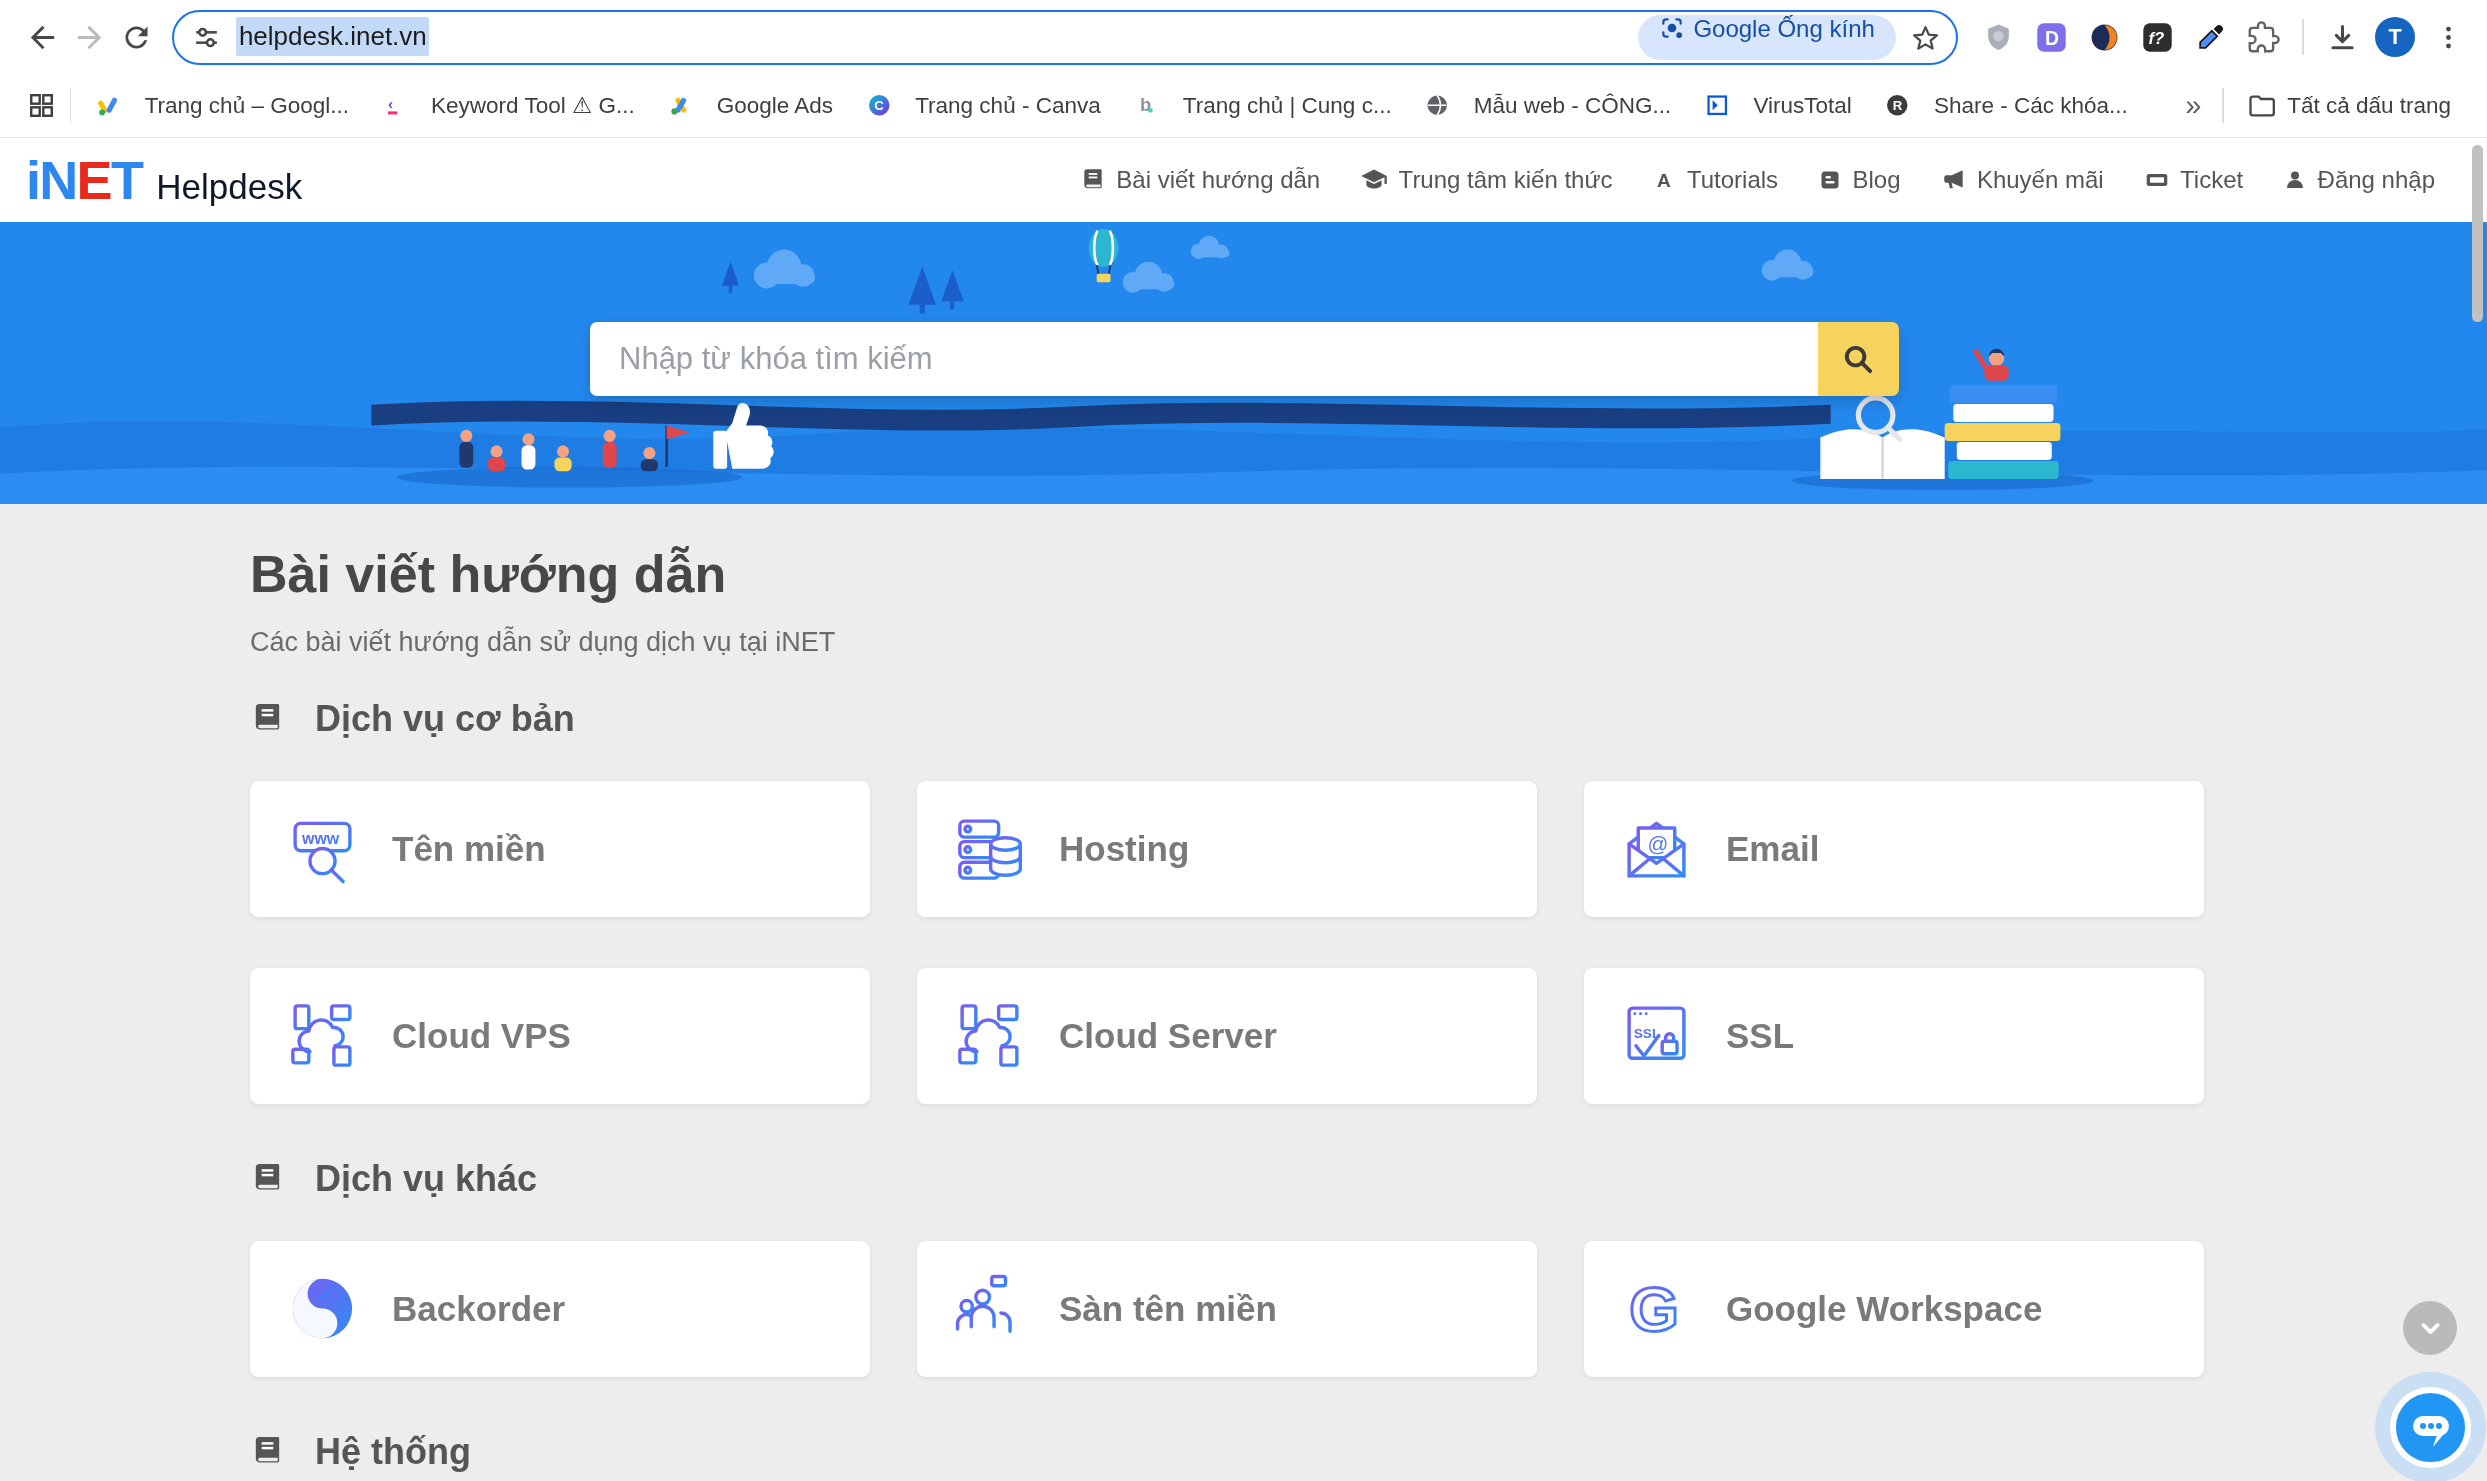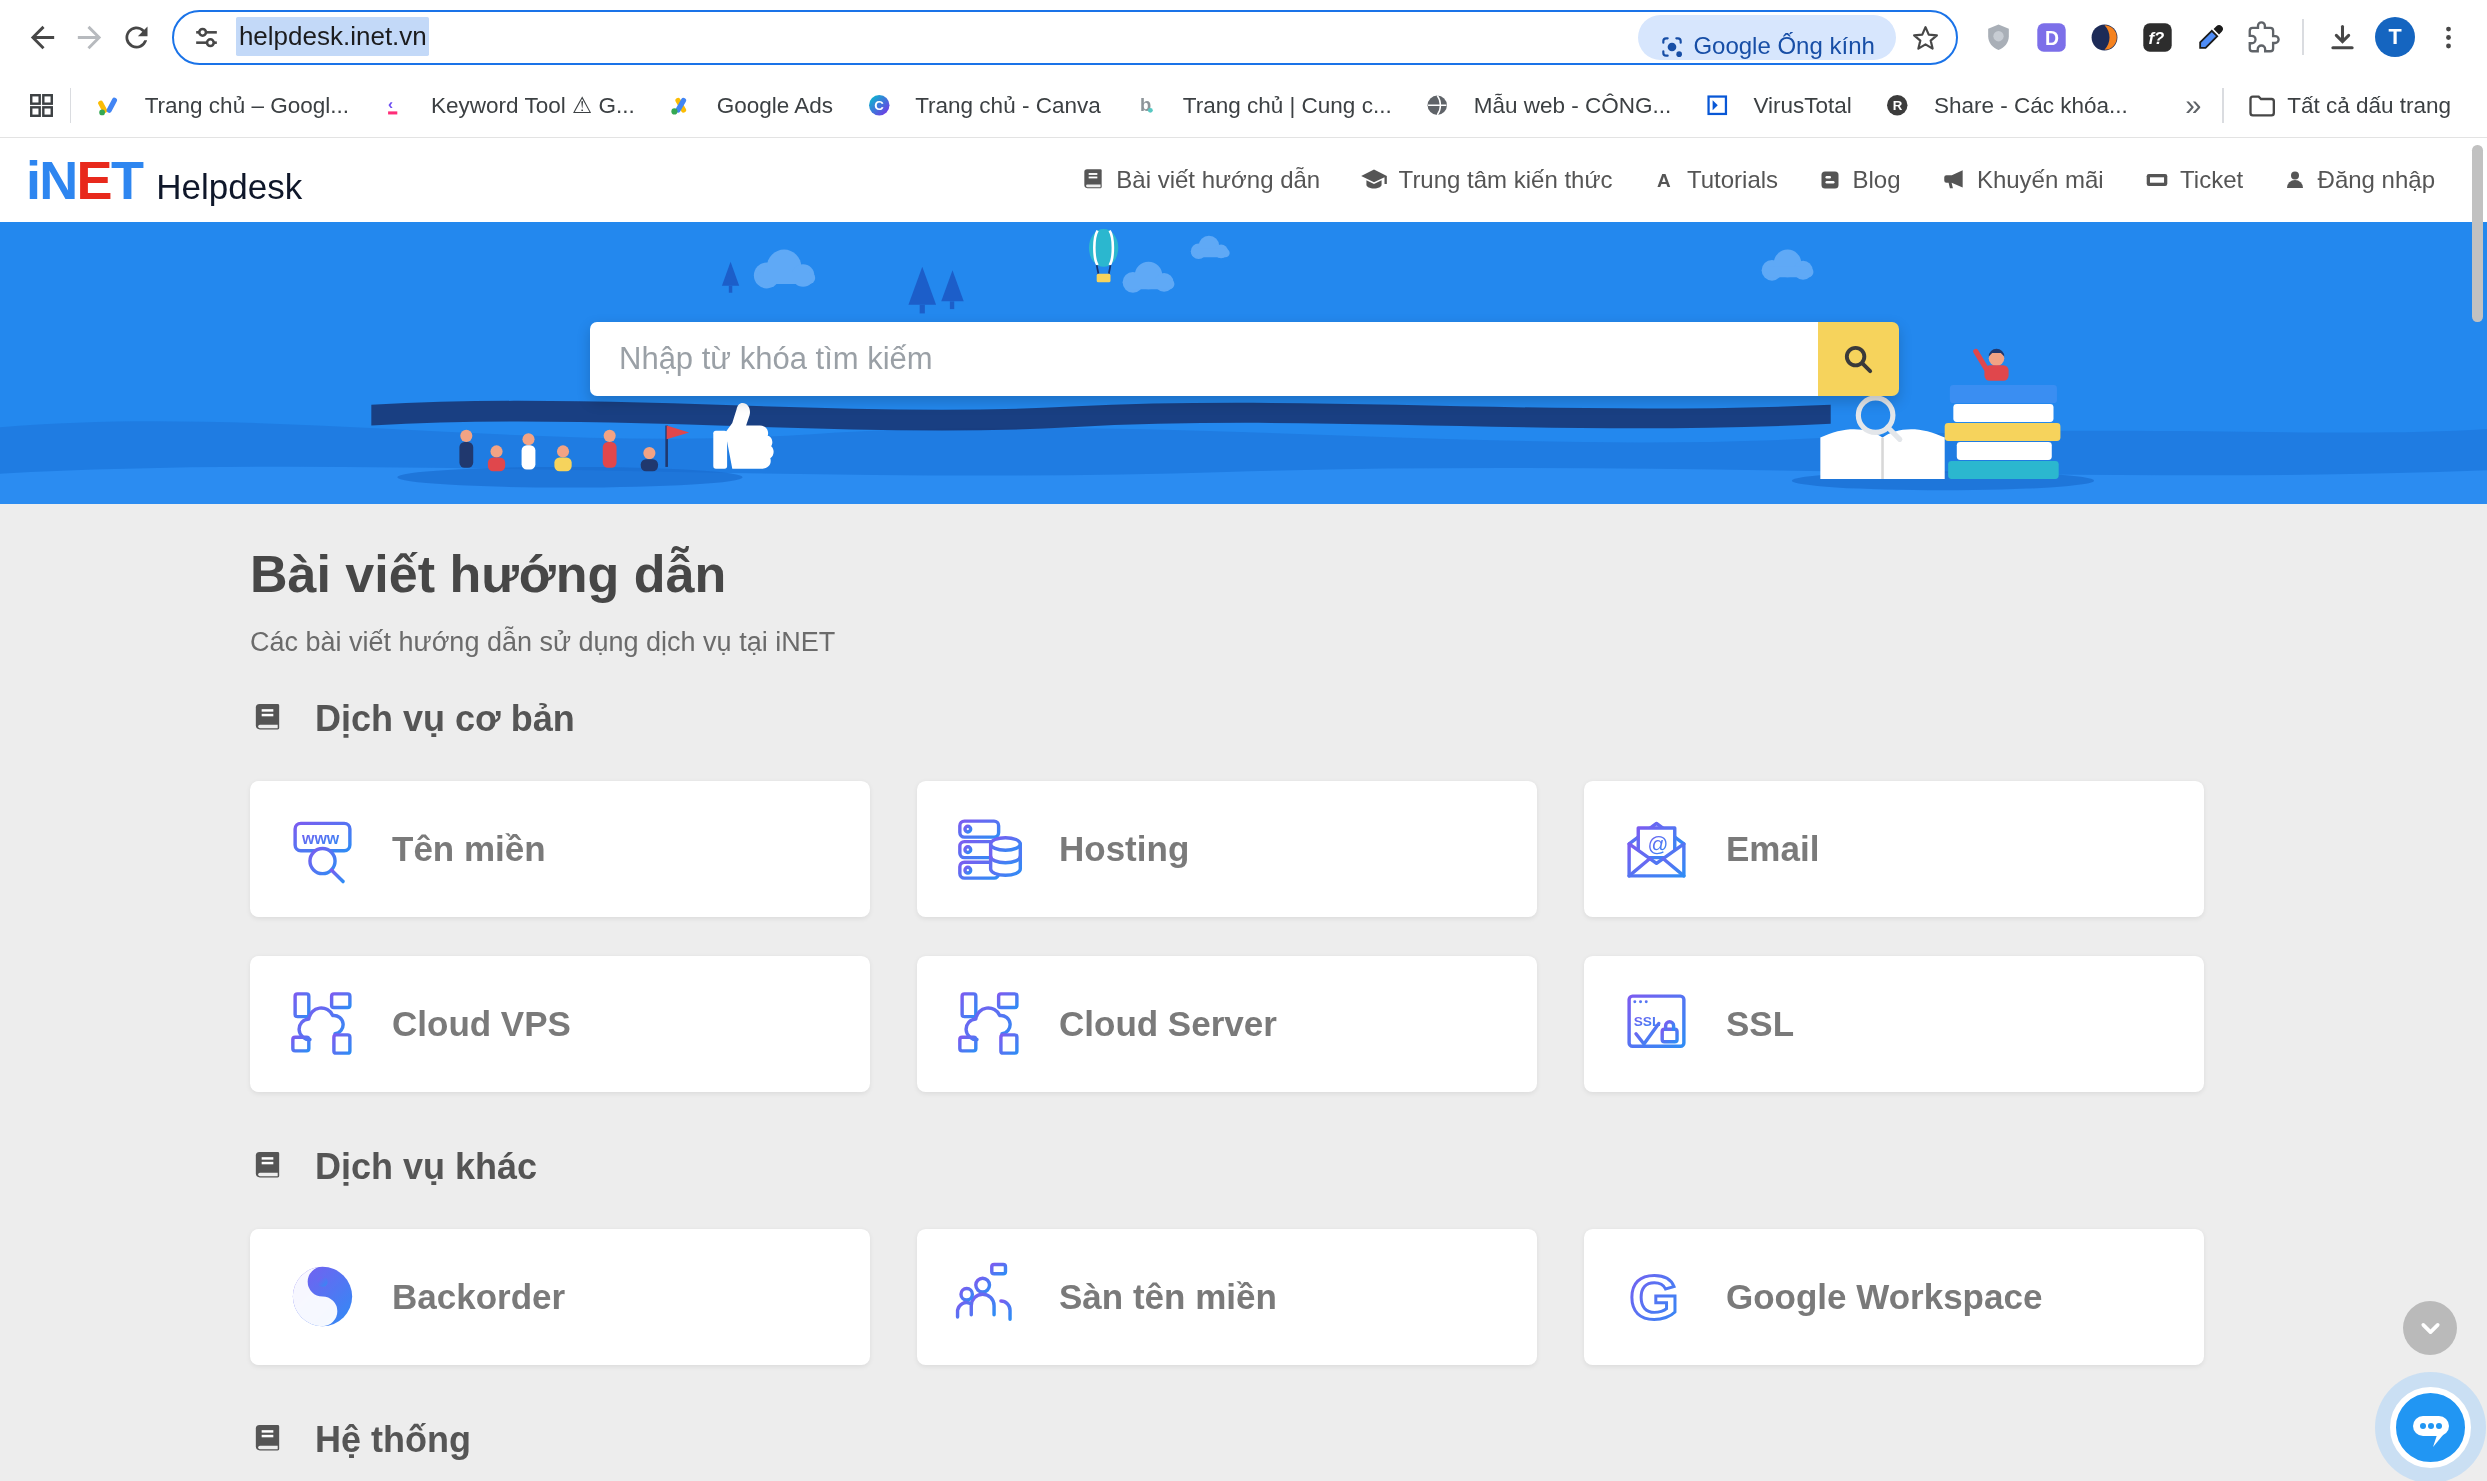--- a/index.html
+++ b/index.html
@@ -7,21 +7,21 @@
        font-family:"Liberation Sans",sans-serif;-webkit-font-smoothing:antialiased;}
   svg{display:block;}
 
   
   .toolbar{height:74px;background:#fff;display:flex;align-items:center;padding:0 19px;box-sizing:border-box;}
   .tbtn{width:47px;height:47px;border-radius:50%;display:flex;align-items:center;justify-content:center;flex:0 0 auto;}
   .addr{flex:1;height:55px;margin:0 12px;border:2.6px solid #1a73e8;border-radius:29px;background:#fff;
         display:flex;align-items:center;padding:0 12px 0 17.3px;box-sizing:border-box;min-width:0;}
   .url{font-size:26px;color:#1c1c1e;white-space:nowrap;font-weight:500;}
   .sel{background:#c3d9f8;padding:4.3px 2.6px;border-radius:1.7px;}
-  .chip{margin-left:auto;height:45px;background:#d7e6fd;border-radius:23px;display:flex;align-items:flex-end;gap:8.6px;
+  .chip{margin-left:auto;height:45px;background:#d7e6fd;border-radius:23px;display:flex;align-items:flex-start;gap:8.6px;
         padding:0 21px;color:#174ea6;font-size:24px;font-weight:500;white-space:nowrap;cursor:pointer;}
   .star{margin:0 3.5px 0 14px;}
   .exts{display:flex;align-items:center;gap:13px;padding-left:8.6px;}
   .eicon{width:40px;height:40px;display:flex;align-items:center;justify-content:center;cursor:pointer;}
   .vsep{width:1.7px;height:36px;background:#dadce0;margin:0 5.2px;}
   .avatar{width:40px;height:40px;border-radius:50%;background:#1565c0;color:#fff;font-size:21.6px;font-weight:bold;
           display:flex;align-items:center;justify-content:center;cursor:pointer;}
 
   .bookbar{height:64px;background:#fff;display:flex;align-items:center;padding:0 21px;box-sizing:border-box;
            border-bottom:0.9px solid #e3e3e3;}
@@ -49,21 +49,21 @@
   .searchbar input::placeholder{color:#9aa0a6;}
   .search-btn{width:81px;border:none;background:#f6d35c;border-radius:0 7px 7px 0;display:flex;align-items:center;
               justify-content:center;cursor:pointer;}
 
   
   .main{padding:40px 0 0 250px;}
   .title{font-size:52px;font-weight:600;color:#474747;margin:0;}
   .subtitle{font-size:27px;color:#6b6b6b;margin:22.5px 0 0 0;}
   .sec-head{display:flex;align-items:center;gap:30px;font-size:36px;font-weight:bold;color:#555;margin-top:40px;}
   .sec-head.more-gap{margin-top:54px;}
-  .grid{margin-top:41px;display:grid;grid-template-columns:repeat(3,620px);gap:39px 47px;}
+  .grid{margin-top:41px;display:grid;grid-template-columns:repeat(3,620px);gap:51px 47px;}
   .card{height:136px;background:#fff;border-radius:8.6px;box-shadow:0 1.7px 5.2px rgba(0,0,0,.07);
         display:flex;align-items:center;padding-left:36px;gap:33px;box-sizing:border-box;cursor:pointer;}
   .card-label{font-size:35px;font-weight:600;color:#7a7a7a;}
 
   
   .scroll-btn{position:absolute;left:2403px;top:1301px;width:54px;height:54px;border-radius:50%;background:#bababa;
               display:flex;align-items:center;justify-content:center;cursor:pointer;}
   .chat-wrap{position:absolute;left:2375px;top:1372px;width:111px;height:111px;border-radius:50%;
              background:rgba(173,212,248,.55);display:flex;align-items:center;justify-content:center;cursor:pointer;}
   .chat-btn{width:81px;height:81px;border-radius:50%;background:#2196f3;border:6px solid #fff;display:flex;

